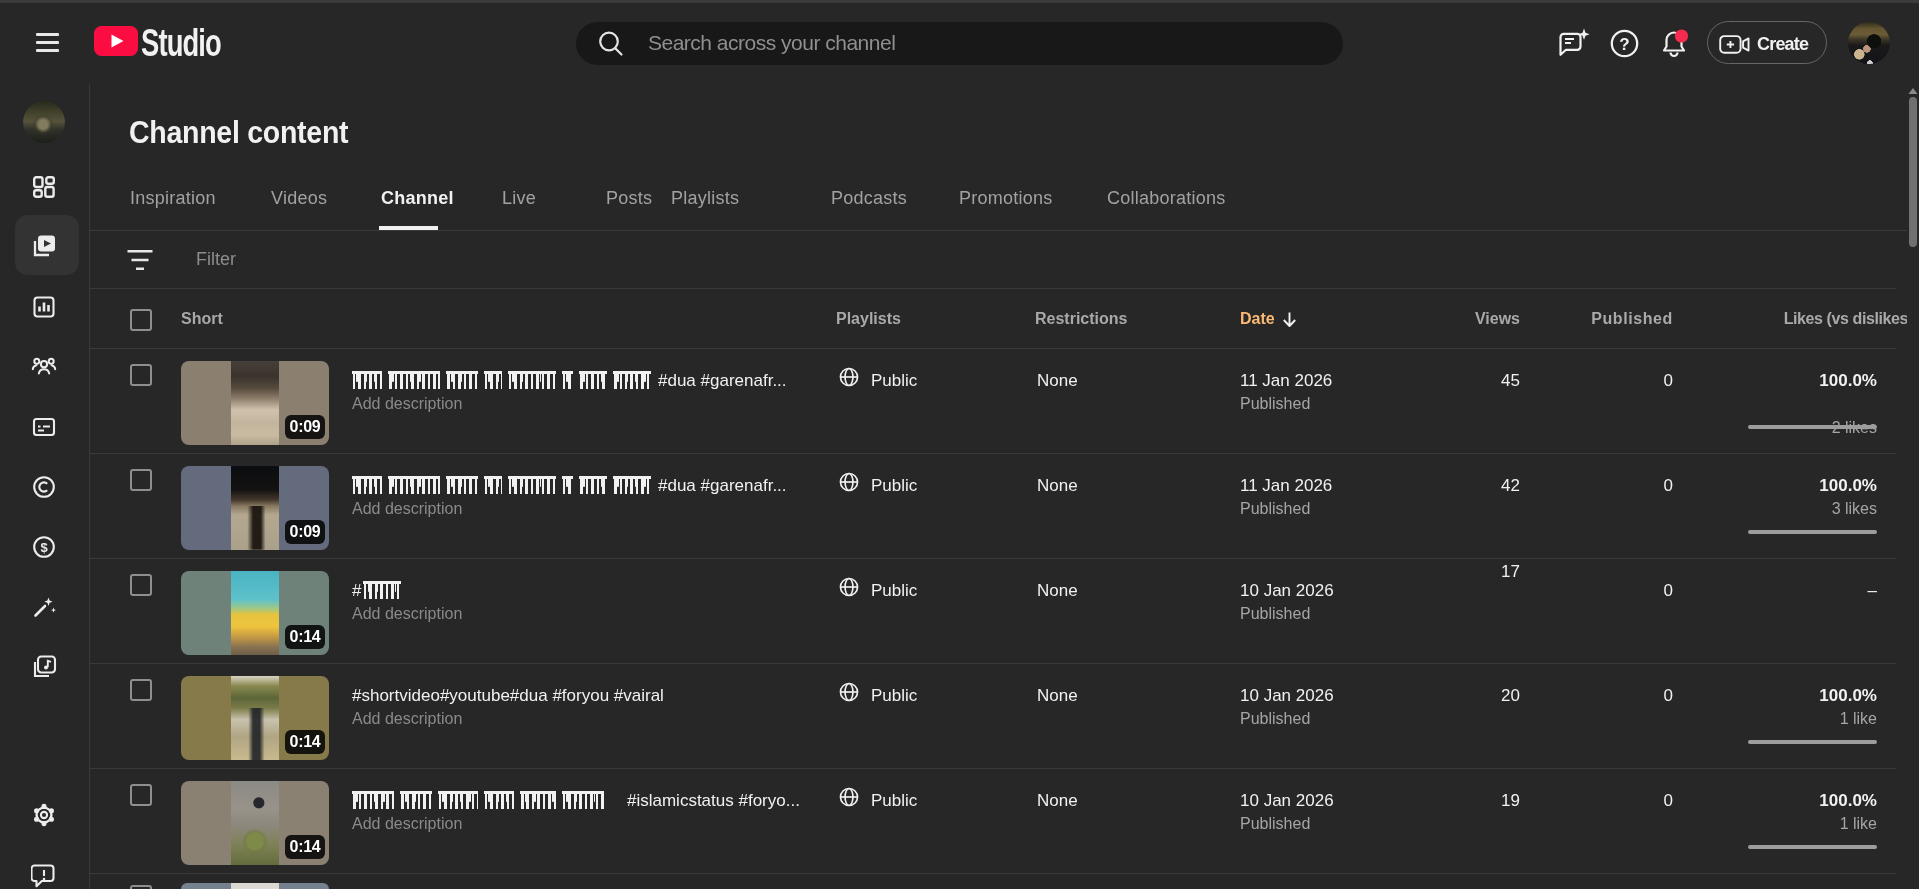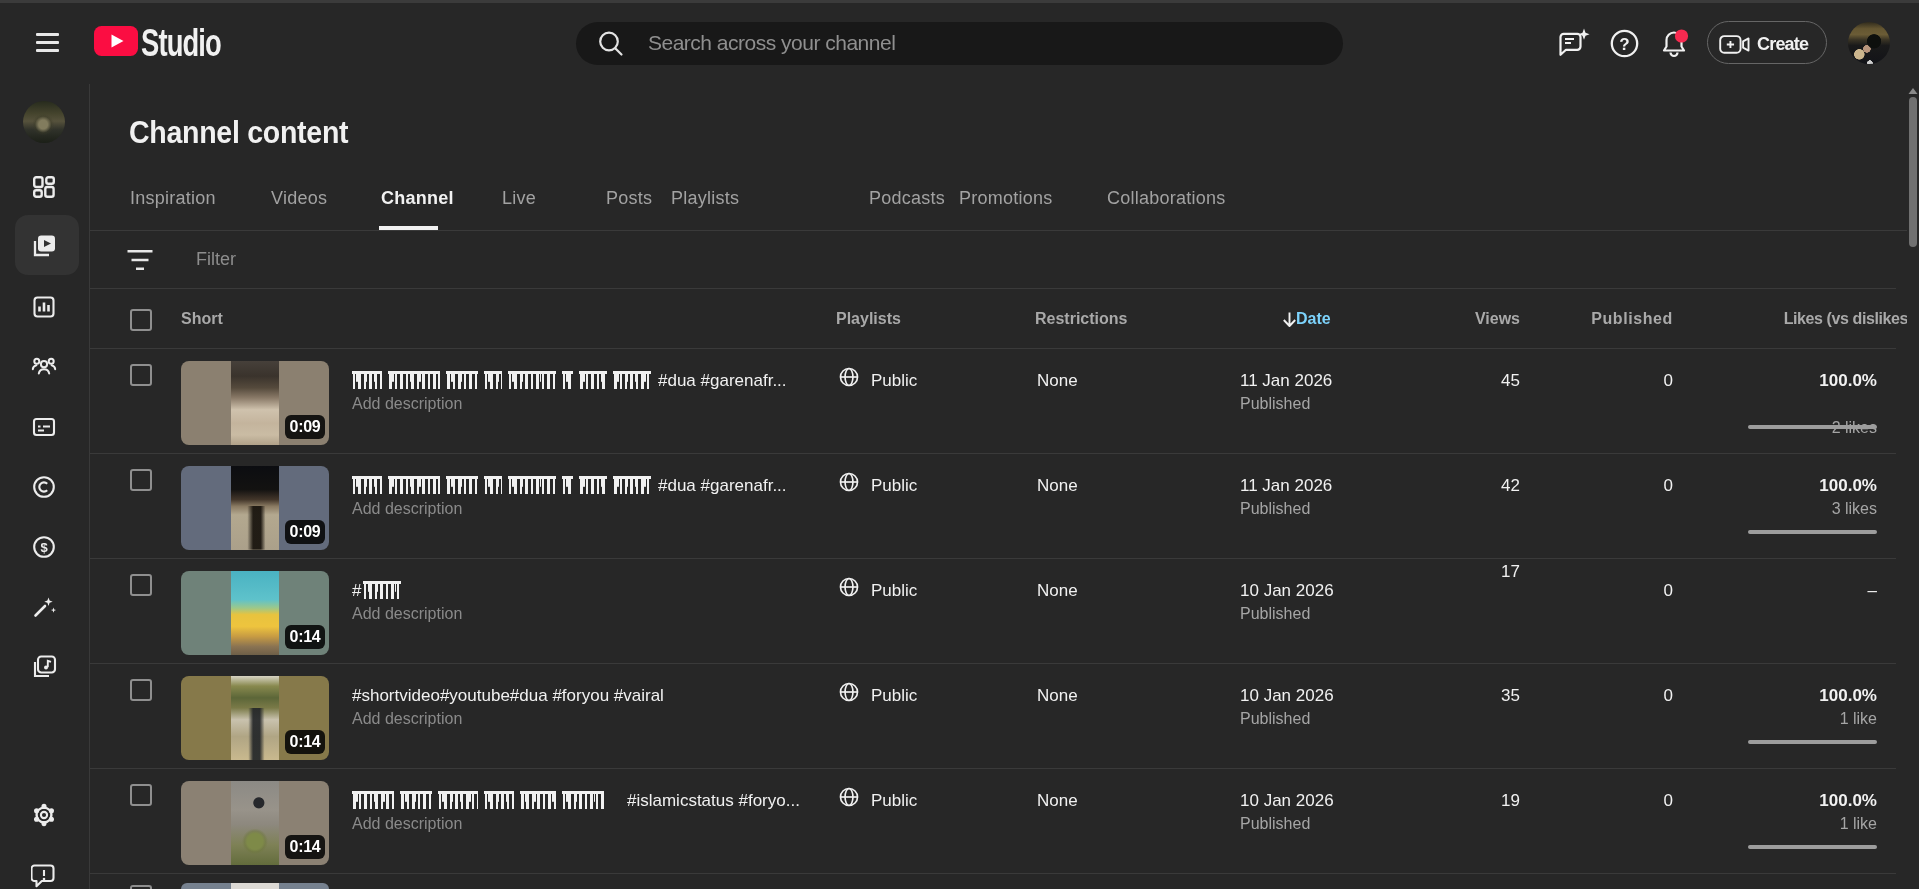--- a/index.html
+++ b/index.html
@@ -134,35 +134,35 @@
     </svg>
 </div>
 <div id="main"></div>
 <div class="abs t1" style="left:129px;top:115px;font-size:31px;line-height:36px;font-weight:700;letter-spacing:-.3px;transform:scaleX(.92);transform-origin:0 0">Channel content</div>
 <div class="tab" style="left:130px">Inspiration</div>
 <div class="tab" style="left:271px">Videos</div>
 <div class="tab" style="left:381px;color:#f1f1f1;font-weight:700">Channel</div>
 <div class="tab" style="left:502px">Live</div>
 <div class="tab" style="left:606px">Posts</div>
 <div class="tab" style="left:671px">Playlists</div>
-<div class="tab" style="left:869px">Podcasts</div>
+<div class="tab" style="left:831px">Podcasts</div>
 <div class="tab" style="left:959px">Promotions</div>
 <div class="tab" style="left:1107px">Collaborations</div>
 <div class="abs" style="left:379px;top:226px;width:59px;height:4px;background:#f1f1f1"></div>
 <div class="hline" style="left:90px;top:230px;width:1817px"></div>
 <svg class="abs" style="left:127px;top:249px" width="26" height="22" viewBox="0 0 26 22" fill="none" stroke="#e8e8e8" stroke-width="2.4">
     <path d="M0.5 2.2 h25 M4.5 11 h17 M9 19.8 h8"></path>
   </svg>
 <div class="abs" style="left:196px;top:248px;font-size:18px;line-height:22px;color:#8d8d8d">Filter</div>
 <div class="hline" style="left:90px;top:288px;width:1806px"></div>
 <div class="cbx" style="top:309px"></div>
 <div class="hdr" style="left:181px">Short</div>
 <div class="hdr" style="left:836px">Playlists</div>
 <div class="hdr" style="left:1035px">Restrictions</div>
-<div class="hdr" style="left:1296px;color:#7dd3fc">Date</div>
+<div class="hdr" style="left:1240px;color:#fdba74">Date</div>
 <svg class="abs" style="left:1281px;top:311px" width="17" height="17" viewBox="0 0 17 17" fill="none" stroke="#f1f1f1" stroke-width="1.9">
     <path d="M8.5 1.5 v13 M2.8 9 l5.7 6 5.7 -6" stroke-linejoin="round"></path>
   </svg>
 <div class="hdr ra" style="left:1420px;width:100px">Views</div>
 <div class="hdr ra" style="left:1533px;width:140px;letter-spacing:.6px">Published</div>
 <div class="hdr ra" style="left:1753px;width:160px;letter-spacing:-.4px">Likes (vs dislikes)</div>
 <div class="hline" style="left:90px;top:348px;width:1806px"></div>
 <div class="cbx" style="top:364px"></div>
 <div class="thumb" style="top:361px;background:#8b8070">
     <div class="strip" style="background:linear-gradient(180deg,#46403a 0%,#3a332c 18%,#554a3c 32%,#8a7a68 44%,#cfc2ad 58%,#c4b49d 74%,#cabca4 88%,#b0a189 100%)"></div>
@@ -261,21 +261,21 @@
 <div class="desc" style="top:709px">Add description</div>
 <svg class="abs" style="left:838px;top:681px" width="22" height="22" viewBox="0 0 24 24" fill="none" stroke="#f1f1f1" stroke-width="1.8">
     <circle cx="12" cy="12" r="9.3"></circle>
     <ellipse cx="12" cy="12" rx="4.3" ry="9.3"></ellipse>
     <path d="M2.7 12 h18.6"></path>
   </svg>
 <div class="cell" style="left:871px;top:686px">Public</div>
 <div class="cell" style="left:1037px;top:686px">None</div>
 <div class="cell" style="left:1240px;top:686px">10 Jan 2026</div>
 <div class="sub" style="left:1240px;top:709px">Published</div>
-<div class="cell ra" style="left:1420px;top:686px;width:100px">35</div>
+<div class="cell ra" style="left:1420px;top:686px;width:100px">20</div>
 <div class="cell ra" style="left:1573px;top:686px;width:100px">0</div>
 <div class="cell ra" style="left:1717px;top:686px;width:160px;font-weight:700">100.0%</div>
 <div class="sub ra" style="left:1717px;top:709px;width:160px">1 like</div>
 <div class="bar" style="top:740px"></div>
 <div class="hline" style="left:90px;top:768px;width:1806px"></div>
 <div class="cbx" style="top:784px"></div>
 <div class="thumb" style="top:781px;background:#8b8173">
     <div class="strip" style="background:radial-gradient(circle 13px at 50% 72%, #7e8a48 0 60%, rgba(110,120,60,.5) 80%, rgba(0,0,0,0) 100%),radial-gradient(circle 6px at 58% 26%, #26282c 0 85%, rgba(0,0,0,0) 100%),linear-gradient(180deg,#8c8a85 0%,#98938a 34%,#8d887e 52%,#7e8156 76%,#636c3c 100%)"></div>
   </div>
 <div class="badge" style="left:285px;top:835px;width:40px;text-align:center">0:14</div>

